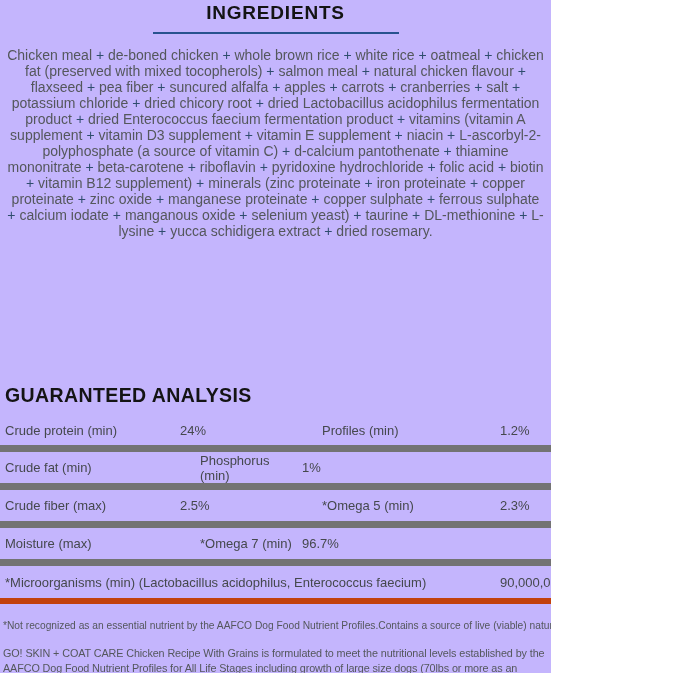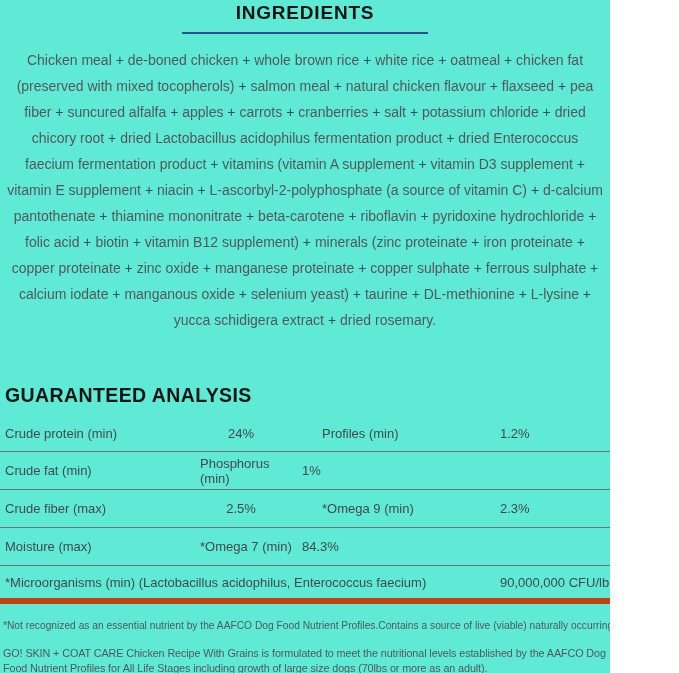--- a/index.html
+++ b/index.html
@@ -1,23 +1,23 @@
 <!DOCTYPE html>
 <html><head>
 <meta charset="utf-8">
 <style>
   * { margin: 0; padding: 0; box-sizing: border-box; }
   html, body { background: #ffffff; }
   body { font-family: "Liberation Sans", sans-serif; }
 
   .page {
     position: relative;
-    width: 610px;
+    width: 551px;
     height: 673px;
-    background: #5eead4;
+    background: #c4b5fd;
     overflow: hidden;
     color: #54575c;
   }
 
   .ing-title {
     position: absolute;
     top: 2px; left: 0; right: 0;
     text-align: center;
     font-size: 19px;
     font-weight: 800;
@@ -35,21 +35,21 @@
     background: #28528f;
   }
 
   .ingredients {
     position: absolute;
     top: 47px;
     left: 7px;
     right: 7px;
     text-align: center;
     font-size: 14px;
-    line-height: 26px;
+    line-height: 16px;
     color: #54575c;
   }
   .ingredients .plus { color: #2f4d6e; }
 
   .ga-title {
     position: absolute;
     top: 384px;
     left: 5px;
     font-size: 19.5px;
     font-weight: 800;
@@ -64,34 +64,34 @@
     width: 679px;
     font-size: 13px;
     color: #45484d;
   }
 
   .ga-row {
     display: grid;
     grid-template-columns: 180px 122px 198px 179px;
     align-items: center;
     height: 38px;
-    border-bottom: 1px solid #737373;
+    border-bottom: 7px solid #737373;
   }
   .ga-row:first-child { height: 37px; }
 
   .ga-row-wide {
     display: grid;
     grid-template-columns: 500px 179px;
     align-items: center;
     height: 38px;
     border-bottom: 6px solid #c2410c;
   }
 
   .cell-label-left  { padding-left: 5px;  text-align: left; }
-  .cell-value-left  { text-align: center; }
+  .cell-value-left  { }
   .cell-label-right { padding-left: 20px; text-align: left; }
   .cell-value-right { text-align: left; }
 
   .footnote {
     position: absolute;
     top: 619px;
     left: 3px;
     width: 676px;
     font-size: 11px;
     color: #54575c;
@@ -139,28 +139,28 @@
 
     <div class="ga-row">
       <div class="cell-label-left">Crude fat (min)</div>
       <div class="cell-label-right">Phosphorus (min)</div>
       <div class="cell-value-right">1%</div>
     </div>
 
     <div class="ga-row">
       <div class="cell-label-left">Crude fiber (max)</div>
       <div class="cell-value-left">2.5%</div>
-      <div class="cell-label-right">*Omega 9 (min)</div>
+      <div class="cell-label-right">*Omega 5 (min)</div>
       <div class="cell-value-right">2.3%</div>
     </div>
 
     <div class="ga-row">
       <div class="cell-label-left">Moisture (max)</div>
       <div class="cell-label-right">*Omega 7 (min)</div>
-      <div class="cell-value-right">84.3%</div>
+      <div class="cell-value-right">96.7%</div>
     </div>
 
     <div class="ga-row-wide">
       <div class="cell-label-left">*Microorganisms (min) (Lactobacillus acidophilus, Enterococcus faecium)</div>
       <div class="cell-value-right">90,000,000 CFU/lb</div>
     </div>
 
   </div>
 
   <p class="footnote"><span>*Not recognized as an essential nutrient by the AAFCO Dog Food Nutrient Profiles.Contains a source of live (viable) naturally occurring microorganisms.</span></p>

